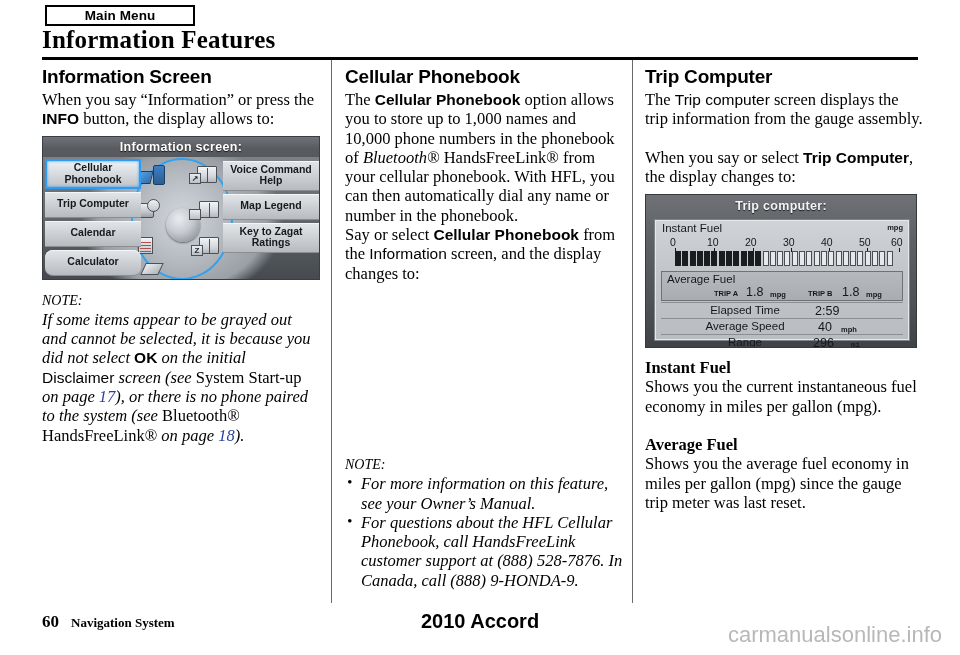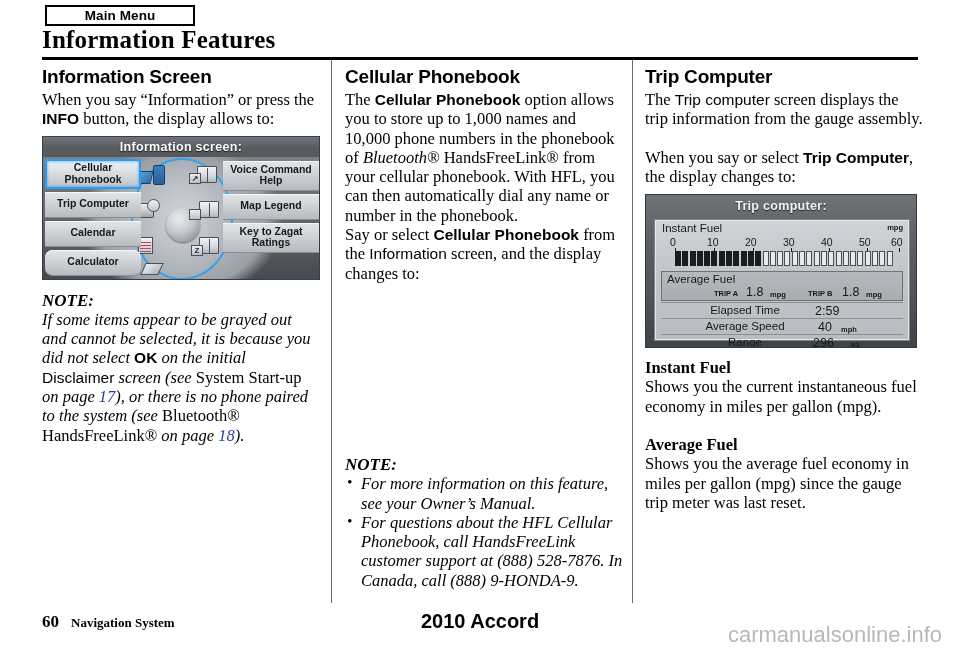--- a/index.html
+++ b/index.html
@@ -68,21 +68,21 @@
   h3.sub {
     font-family:"Liberation Serif", serif;
     font-weight:bold; font-size:16.5px;
     margin:0; line-height:19.3px;
   }
 
   
   .note { margin-top:11px; }
   .note-title {
     font-family:"Liberation Serif", serif;
-    font-style:italic; font-weight:bold; font-size:17px;
+    font-style:italic; font-weight:normal; font-size:14px;
     line-height:19.3px; margin:0;
   }
   .note-body {
     font-family:"Liberation Serif", serif;
     font-style:italic; font-size:16.5px; line-height:19.3px;
     margin:0;
   }
   .bullets { margin:0; padding:0; list-style:none; }
   .bullets li {
     font-family:"Liberation Serif", serif;

